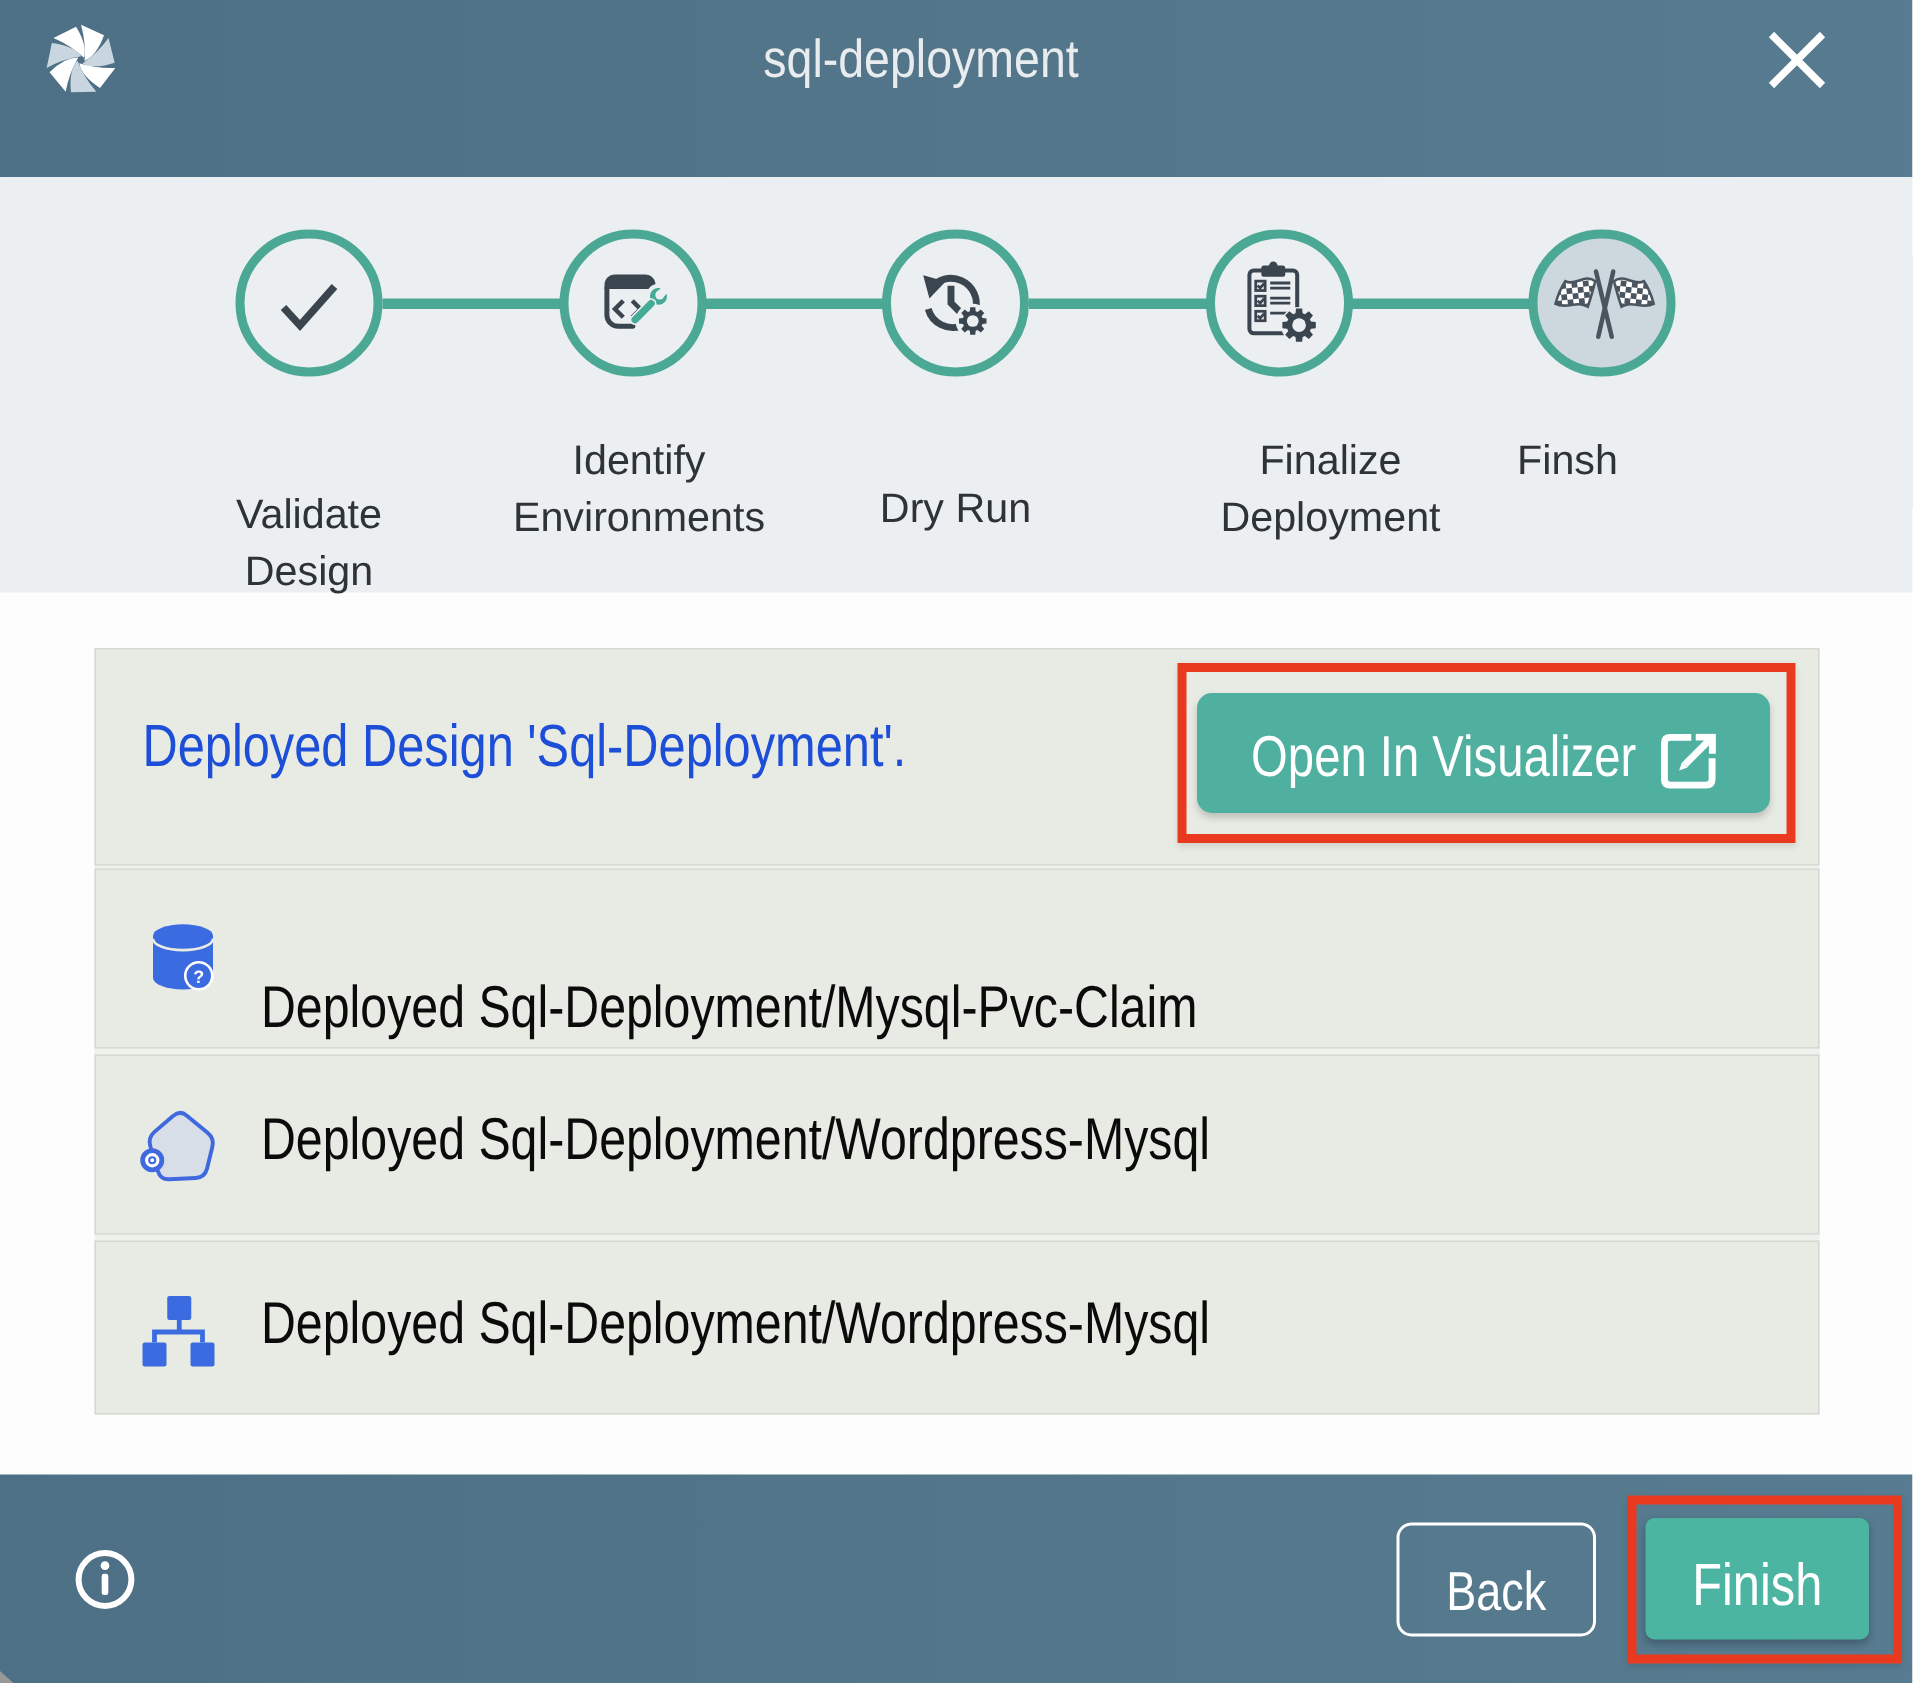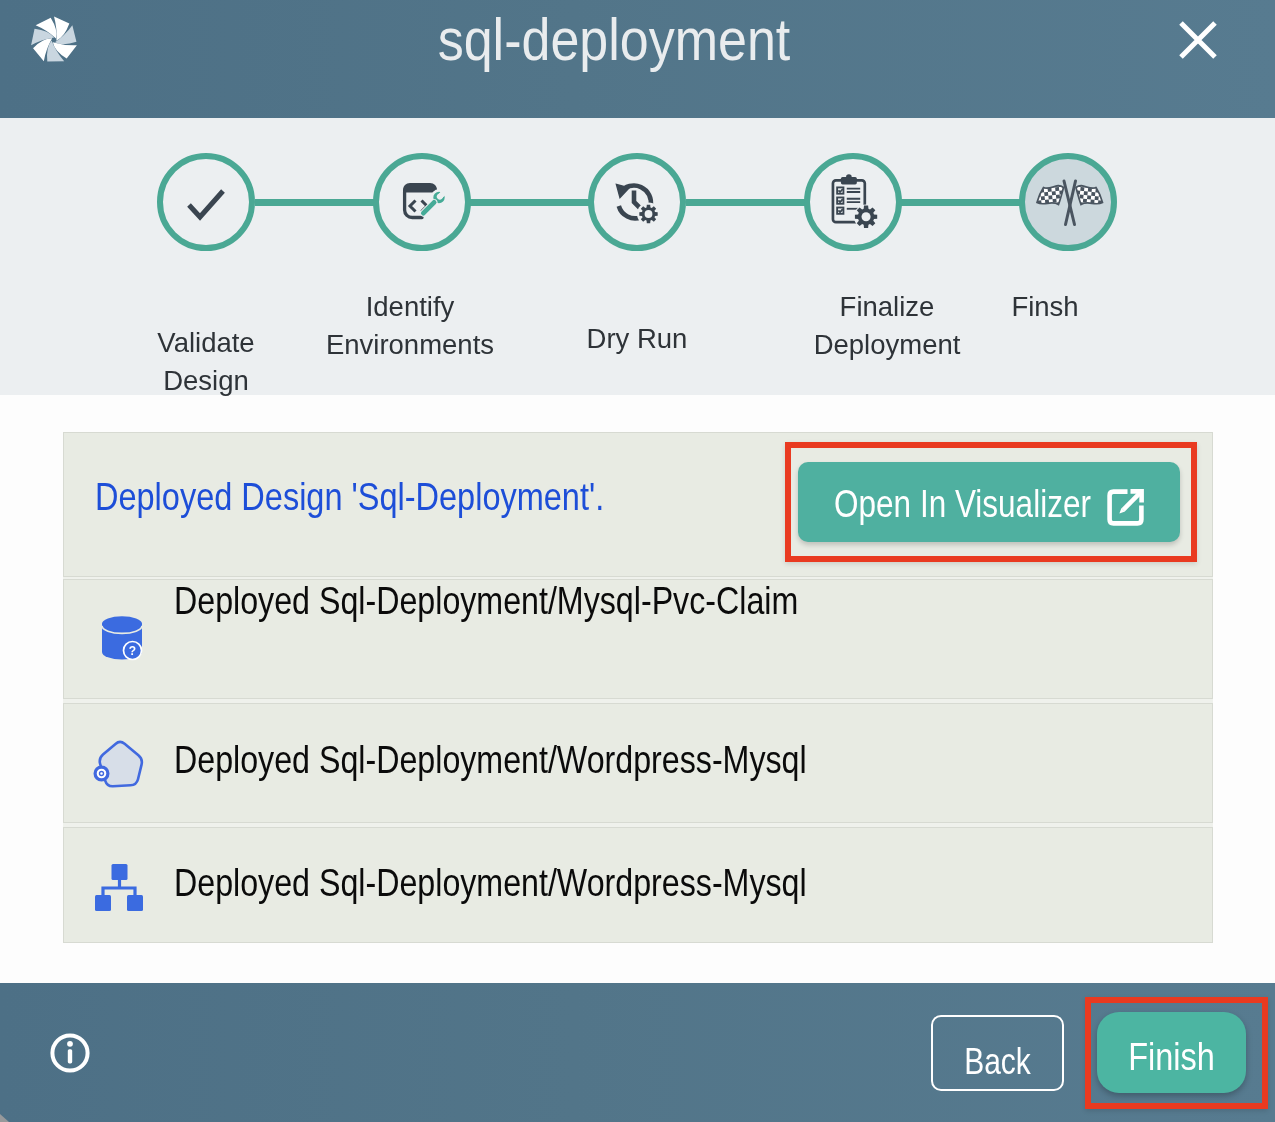--- a/index.html
+++ b/index.html
@@ -4,21 +4,21 @@
 <style>
 * { margin:0; padding:0; box-sizing:border-box; }
 html,body { width:1275px; height:1122px; overflow:hidden; }
 body { font-family:"Liberation Sans", sans-serif; position:relative; background:#fdfdfd; }
 .abs { position:absolute; }
 
 
 .header { position:absolute; left:0; top:0; width:1275px; height:118px;
   background:linear-gradient(90deg,#4d7086 0%,#527589 45%,#577b90 100%); }
 .title { position:absolute; top:22px; left:0; width:1228px; text-align:center;
-  color:#e9ecee; font-size:52px; line-height:40px; }
+  color:#e9ecee; font-size:31px; line-height:40px; }
 .closex { position:absolute; left:1178px; top:20px; width:40px; height:40px; }
 
 
 .stepperbg { position:absolute; left:0; top:118px; width:1275px; height:277px; background:#eceff1; }
 .circle { position:absolute; width:98px; height:98px; border-radius:50%;
   border:6px solid #4aa894; background:#eceff1; top:153px; }
 .circle.last { background:#ccd8dd; }
 .connector { position:absolute; top:199px; height:7px; background:#4aa894; }
 .steplabel { position:absolute; top:288px; width:260px; text-align:center;
   color:#2e3338; font-size:27.5px; line-height:38px; }
@@ -37,21 +37,21 @@
   box-shadow:0 3px 5px rgba(0,0,0,0.18); }
 .redbox { position:absolute; border:6px solid #e93a20; box-shadow:0 2px 5px rgba(0,0,0,0.12); }
 
 
 .footer { position:absolute; left:0; top:983px; width:1275px; height:139px;
   background:linear-gradient(90deg,#4d7086 0%,#527589 45%,#577b90 100%); }
 .backbtn { position:absolute; left:931px; top:1015px; width:133px; height:76px; padding-top:21px;
   border:2.5px solid #fff; border-radius:10px; color:#fff; font-size:30px;
   display:flex; align-items:center; justify-content:center; }
 .finbtn { position:absolute; left:1097px; top:1012px; width:149px; height:81px; padding-top:13px;
-  background:#4cb5a2; border-radius:22px; color:#fff;
+  background:#4cb5a2; border-radius:6px; color:#fff;
   display:flex; align-items:center; justify-content:center;
   box-shadow:0 3px 6px rgba(0,0,0,0.25); font-size:32.5px; }
 </style>
 </head>
 <body>
 
 <div class="header"></div>
 <div class="stepperbg"></div>
 <div class="footer"></div>
 
@@ -74,21 +74,21 @@
 <div class="connector" style="left:686px;width:120px;"></div>
 <div class="connector" style="left:901px;width:120px;"></div>
 
 <div class="circle" style="left:157px;"></div>
 <div class="circle" style="left:373px;"></div>
 <div class="circle" style="left:588px;"></div>
 <div class="circle" style="left:804px;"></div>
 <div class="circle last" style="left:1019px;"></div>
 
 <div class="steplabel" style="left:76px;margin-top:36px;">Validate<br>Design</div>
-<div class="steplabel" style="left:280px;">Identify<br>Environments</div>
+<div class="steplabel" style="left:296px;">Identify<br>Environments</div>
 <div class="steplabel" style="left:507px;margin-top:32px;">Dry Run</div>
 <div class="steplabel" style="left:757px;">Finalize<br>Deployment</div>
 <div class="steplabel" style="left:915px;">Finsh</div>
 
 <svg class="cicon" style="left:183px;top:183px" width="48" height="48" viewBox="0 0 48 48">
   <path d="M6 22 L17 34 L40 8" stroke="#3a4550" stroke-width="5" fill="none" stroke-linecap="butt" stroke-linejoin="miter"></path>
 </svg>
 
 <svg class="cicon" style="left:399px;top:179px" width="50" height="48" viewBox="0 0 50 48">
   <path d="M4 11 C4 7 7 4 11 4 L31 4 C35 4 38 7 38 11 L38 13.6 L4 13.6 Z" fill="#3a4550"></path>
@@ -185,21 +185,21 @@
     <rect x="20.5" y="2" width="16" height="16" rx="1.5"></rect>
     <rect x="4" y="33" width="16" height="16" rx="1.5"></rect>
     <rect x="36" y="33" width="16" height="16" rx="1.5"></rect>
   </g>
   <g stroke="#3b6be0" stroke-width="3.2" fill="none">
     <path d="M28.5 18 L28.5 26 M12 33 L12 26 L44 26 L44 33"></path>
   </g>
 </svg>
 
 <div class="row1text" style="left:95px;top:484px;"><span class="sy">Deployed Design 'Sql-Deployment'.</span></div>
-<div class="rowtext" style="left:174px;top:587px;"><span class="sy">Deployed Sql-Deployment/Mysql-Pvc-Claim</span></div>
+<div class="rowtext" style="left:174px;top:658px;"><span class="sy">Deployed Sql-Deployment/Mysql-Pvc-Claim</span></div>
 <div class="rowtext" style="left:174px;top:746px;"><span class="sy">Deployed Sql-Deployment/Wordpress-Mysql</span></div>
 <div class="rowtext" style="left:174px;top:869px;"><span class="sy">Deployed Sql-Deployment/Wordpress-Mysql</span></div>
 
 <div class="vizbtn">
     <span class="sy">Open In Visualizer</span>
     <svg style="margin-left:16px" width="37" height="37" viewBox="0 0 37 37" fill="none" stroke="#fff">
   <path d="M20.5 2.6 H6.5 Q2.6 2.6 2.6 6.5 V30.5 Q2.6 34.4 6.5 34.4 H30.5 Q34.4 34.4 34.4 30.5 V16.5" stroke-width="4.6"></path>
   <path d="M23.5 2.4 H34.6 V13.5" stroke-width="4.6"></path>
   <path d="M32.8 4.2 L16.2 20.8" stroke-width="4.6"></path>
   <path d="M14.4 19.0 L18.0 22.6 L12.4 24.6 Z" fill="#fff" stroke="none"></path>

